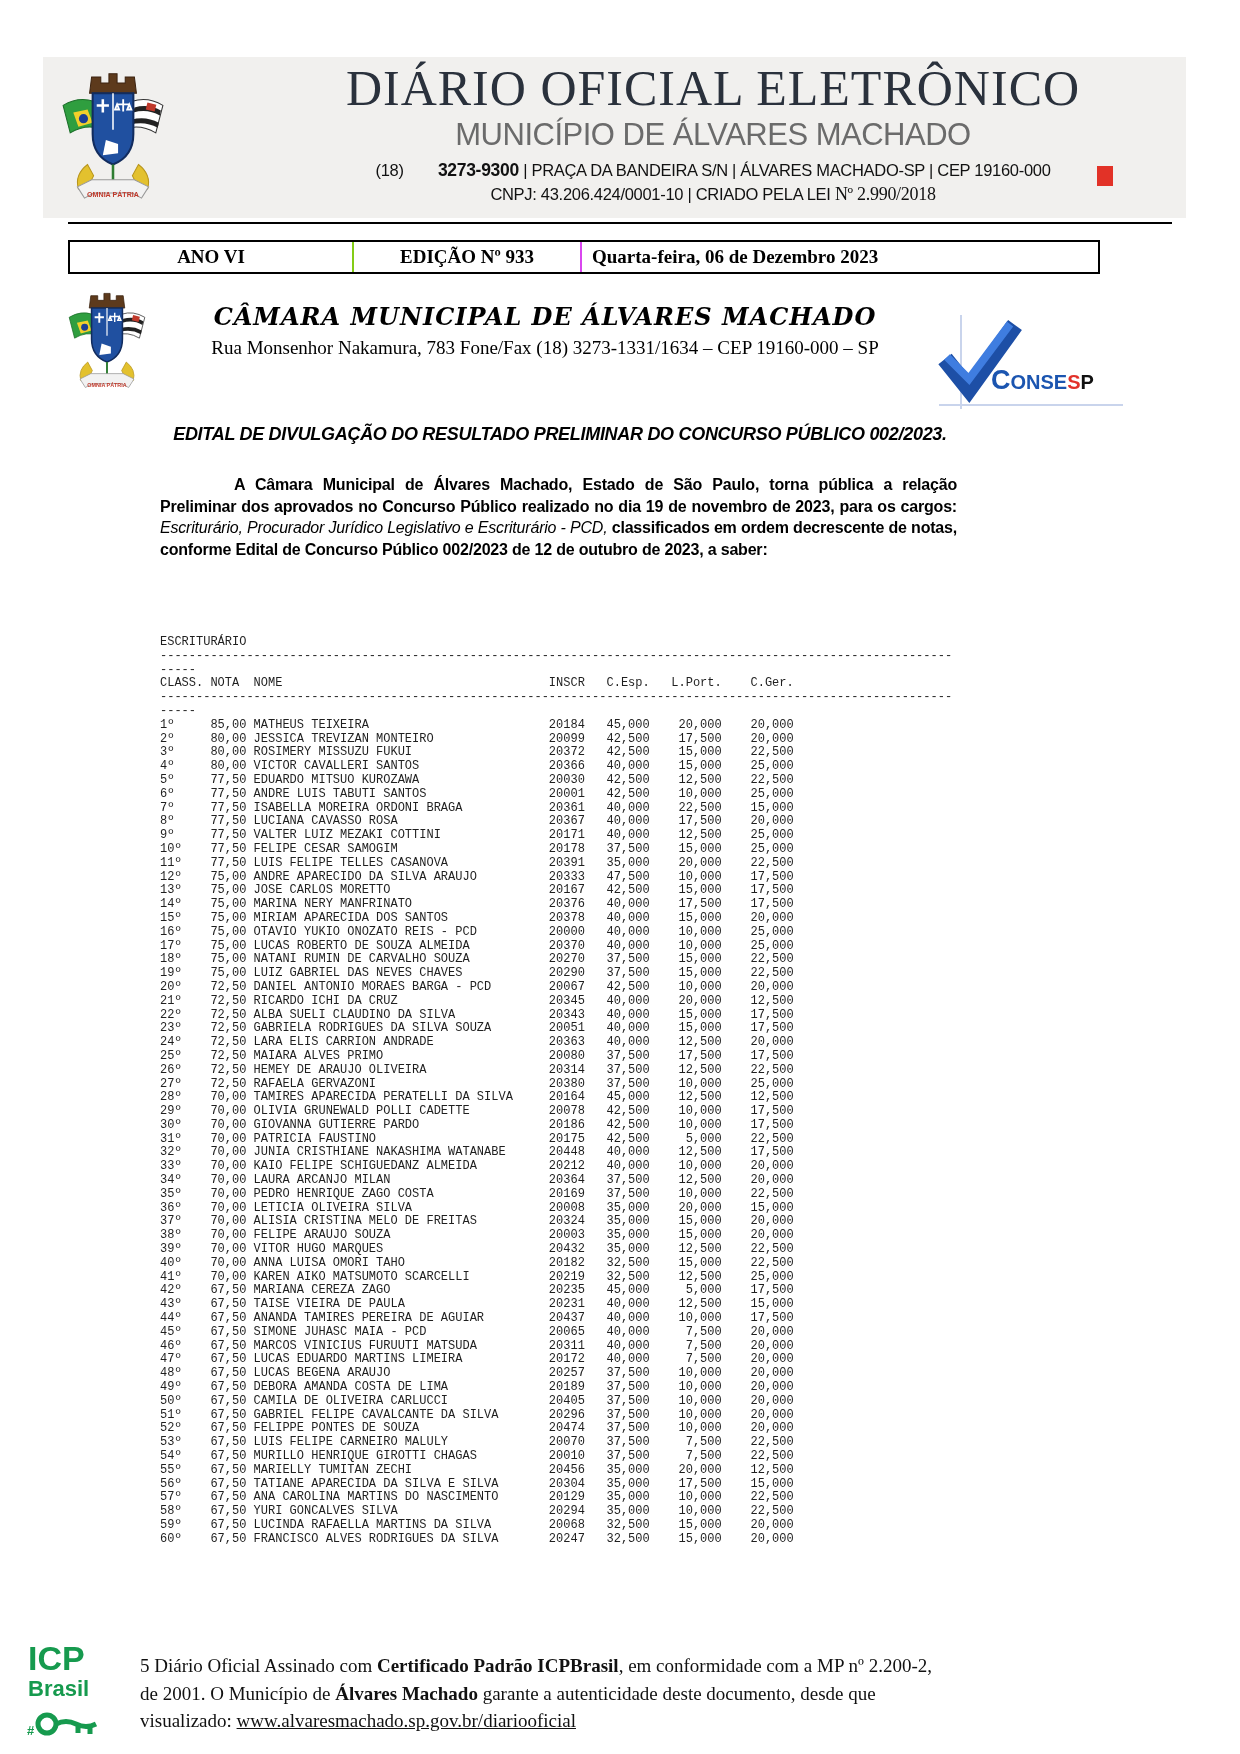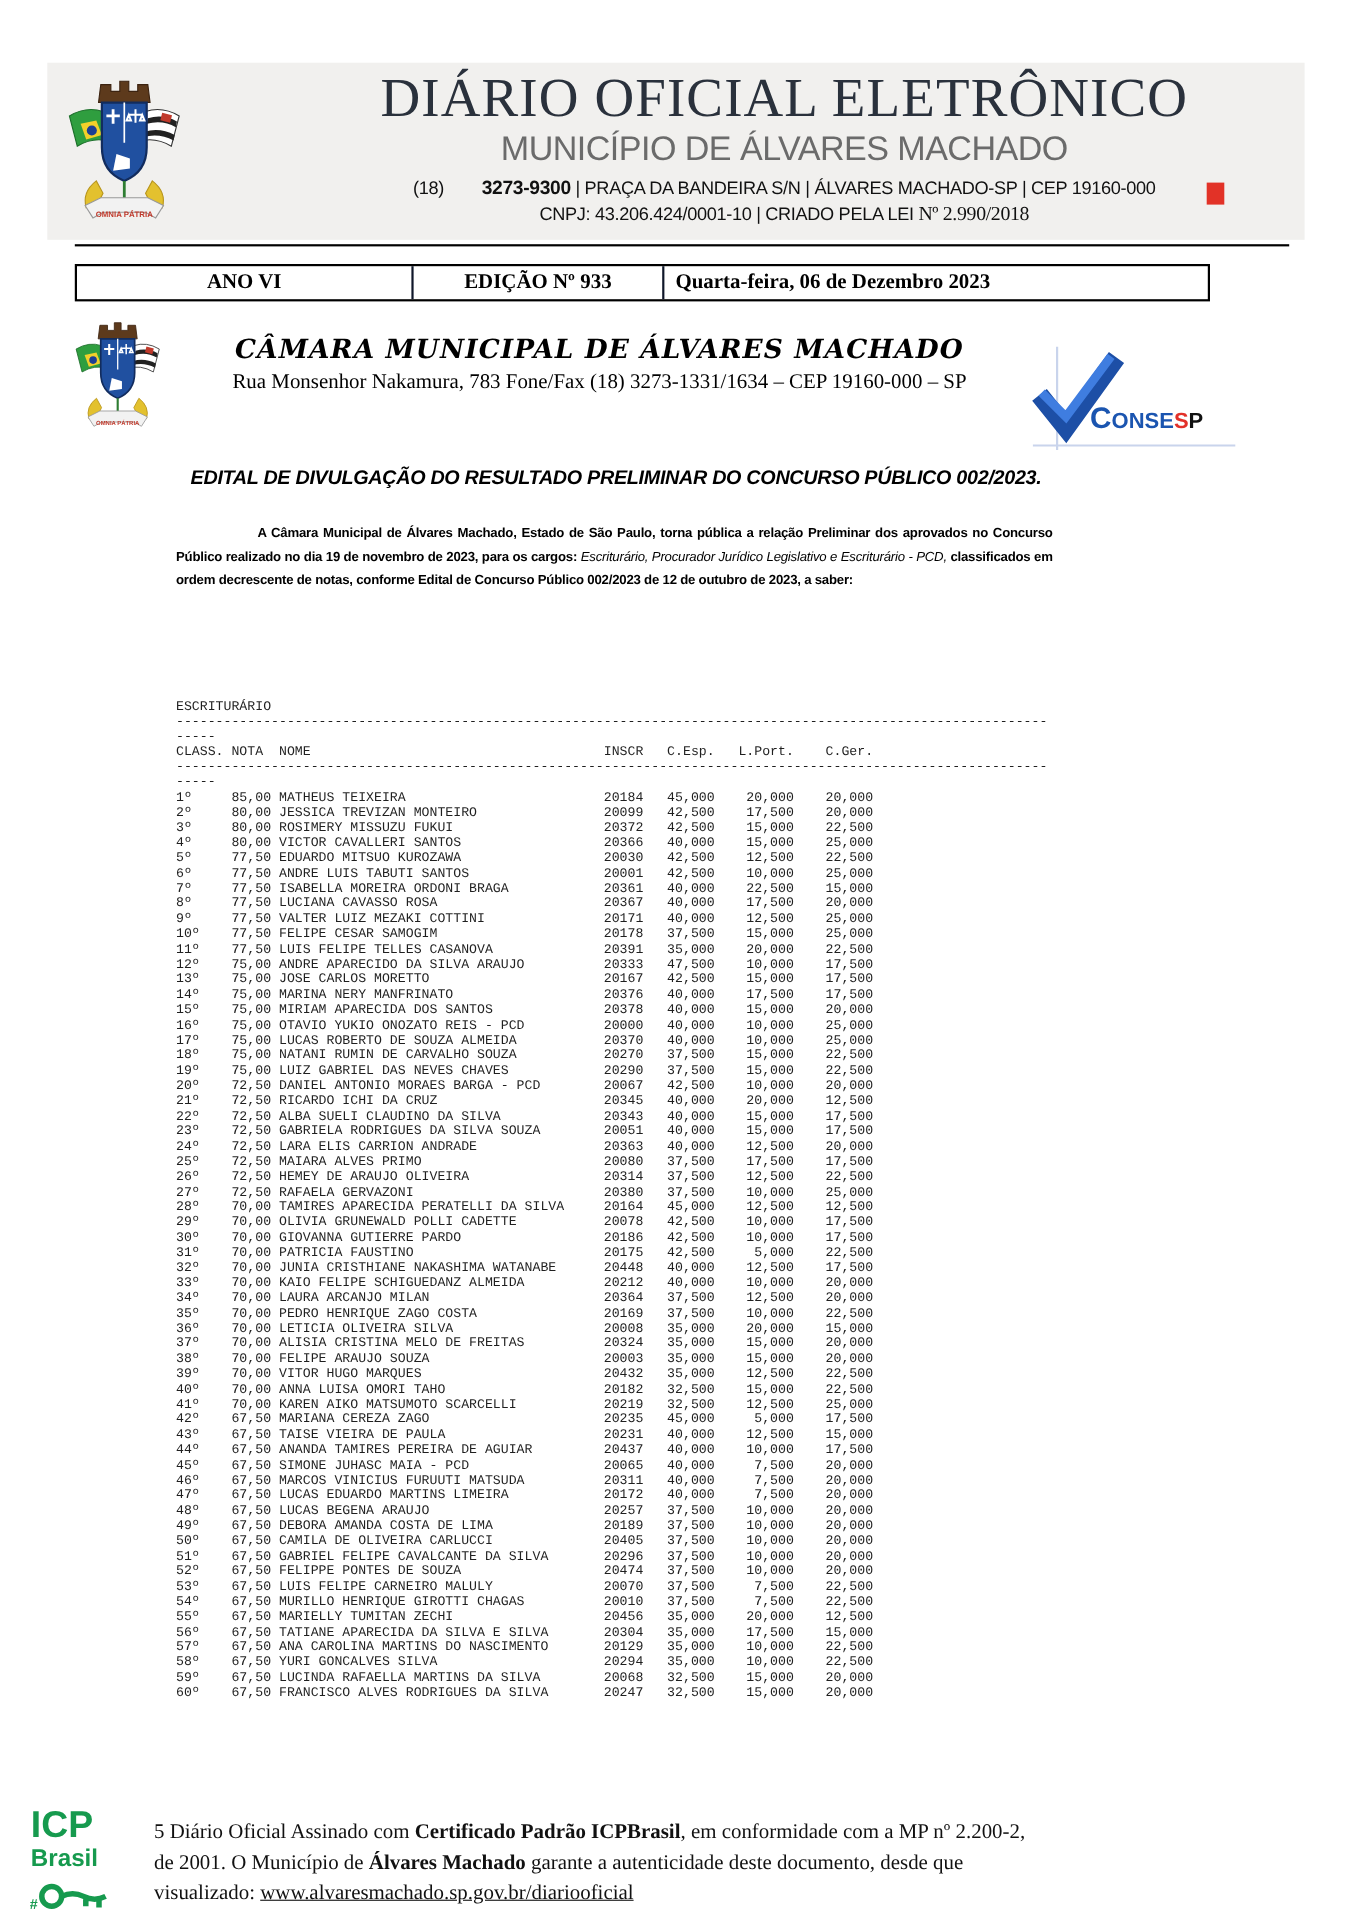--- a/index.html
+++ b/index.html
@@ -17,42 +17,42 @@
   .head-contact b { font-size:17.5px;margin-left:30px; }
   .head-cnpj { font-size:16.5px; color:#111; margin-top:3px; letter-spacing:-0.3px; }
   .head-cnpj .lawref { font-family:"Liberation Serif", serif; font-size:18px; }
   .red-mark { position:absolute; left:1097px; top:166px; width:16px; height:20px; background:#e23227; }
 
   
   .rule-top { position:absolute; left:68px; top:222px; width:1104px; height:2px; background:#000; }
   .edition-bar { position:absolute; left:68px; top:240px; width:1032px; height:34px; display:flex;
                  border:2px solid #000; font-family:"Liberation Serif", serif; font-weight:bold; font-size:19px; }
   .edition-cell { display:flex; align-items:center; justify-content:center; height:100%; }
-  .ec1 { width:306px; border-right:2px solid #0f172a; }
-  .ec2 { width:228px; border-right:2px solid #0f172a; }
+  .ec1 { width:284px; border-right:2px solid #84cc16; }
+  .ec2 { width:228px; border-right:2px solid #d946ef; }
   .ec3 { flex:1; justify-content:flex-start; padding-left:10px;text-align:center; }
 
   
   .crest2 { position:absolute; left:57px; top:288px; width:100px; height:108px; }
   .camara-text { position:absolute; left:170px; top:302px; width:750px; text-align:center; }
   .camara-title { font-family:"DejaVu Serif", serif; font-style:italic; font-weight:bold; font-size:24px; letter-spacing:1px; color:#000; }
   .camara-address { font-family:"Liberation Serif", serif; font-size:19px; color:#000; margin-top:6px; }
   .camara-poder { font-family:"DejaVu Serif", serif; font-style:italic; font-weight:bold; font-size:15px; margin-top:5px; }
   .consesp { position:absolute; left:933px; top:315px; width:195px; height:100px; }
   .consesp svg { position:absolute; left:0; top:0; }
   .consesp-text { position:absolute; left:58px; top:50px; white-space:nowrap; font-weight:bold; }
   .cs-blue-initial { color:#1b55b0; font-size:27px; }
   .cs-blue { color:#1b55b0; font-size:20px; }
   .cs-red { color:#e2312a; font-size:20px; }
   .cs-black { color:#111; font-size:20px; }
 
   
   .edital-title { position:absolute; left:160px; top:424px; width:800px; text-align:center;
                   font-size:18px; font-weight:bold; font-style:italic; letter-spacing:-0.3px; color:#000; }
-  .paragraph { position:absolute; left:160px; top:474px; width:797px; font-size:12px; font-weight:bold;
+  .paragraph { position:absolute; left:160px; top:474px; width:797px; font-size:16px; font-weight:bold;
                line-height:21.6px; text-align:justify; text-indent:74px; color:#000; letter-spacing:-0.2px; }
   .paragraph .cargos { font-weight:normal; font-style:italic; }
 
   
   .results { position:absolute; left:160px; top:636px; font-family:"Liberation Mono", monospace;
              font-size:12px; line-height:13.8px; white-space:pre; color:#1f1f1f; }
 
   
   .icp-logo { position:absolute; left:25px; top:1640px; width:95px; height:110px; }
   .footer-text { position:absolute; left:140px; top:1652px; width:1000px; text-align:left;

